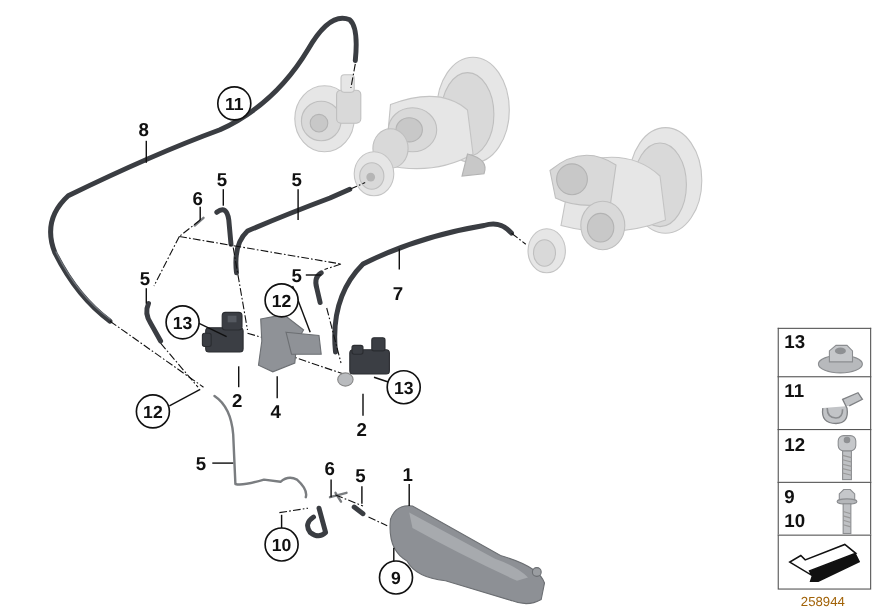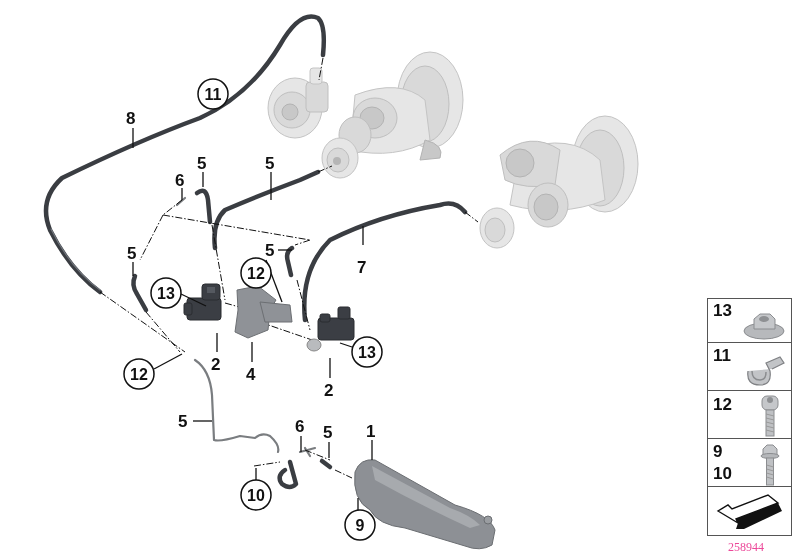--- a/index.html
+++ b/index.html
@@ -20,21 +20,21 @@
   .valve-l { fill: #555960; }
   .bracket { fill: #8f9297; stroke: #6c6f73; stroke-width: 1; }
   .cover { fill: #8d9095; stroke: #6b6e72; stroke-width: 1; }
   .cover-l { fill: #a7aaae; }
 
   #legend { position: absolute; left: 707px; top: 298px; width: 85px; height: 238px; }
   .lg-cell { position: absolute; left: 0; width: 83px; border: 1px solid #555; border-bottom: none; background: #fff; }
   .lg-cell.last { border-bottom: 1px solid #555; }
   .lg-num { position: absolute; left: 5px; font-weight: bold; font-size: 17px; color: #111; font-family: "Liberation Sans", sans-serif; }
   .lg-icon { position: absolute; }
-  #docnum { position: absolute; left: 728px; top: 540px; font-size: 12px; color: #ec4899; font-family: Liberation Serif, serif; }
+  #docnum { position: absolute; left: 728px; top: 540px; font-size: 12px; color: #a16207; font-family: Liberation Sans, sans-serif; }
 </style>
 </head>
 <body>
 
 <svg id="diagram" viewBox="0 0 800 560" xmlns="http://www.w3.org/2000/svg">
 
   <g>
     <ellipse class="turbo-l" cx="295" cy="108" rx="27" ry="30"></ellipse>
     <circle class="turbo" cx="292" cy="110" r="18"></circle>
     <circle class="turbo-d" cx="290" cy="112" r="8"></circle>

